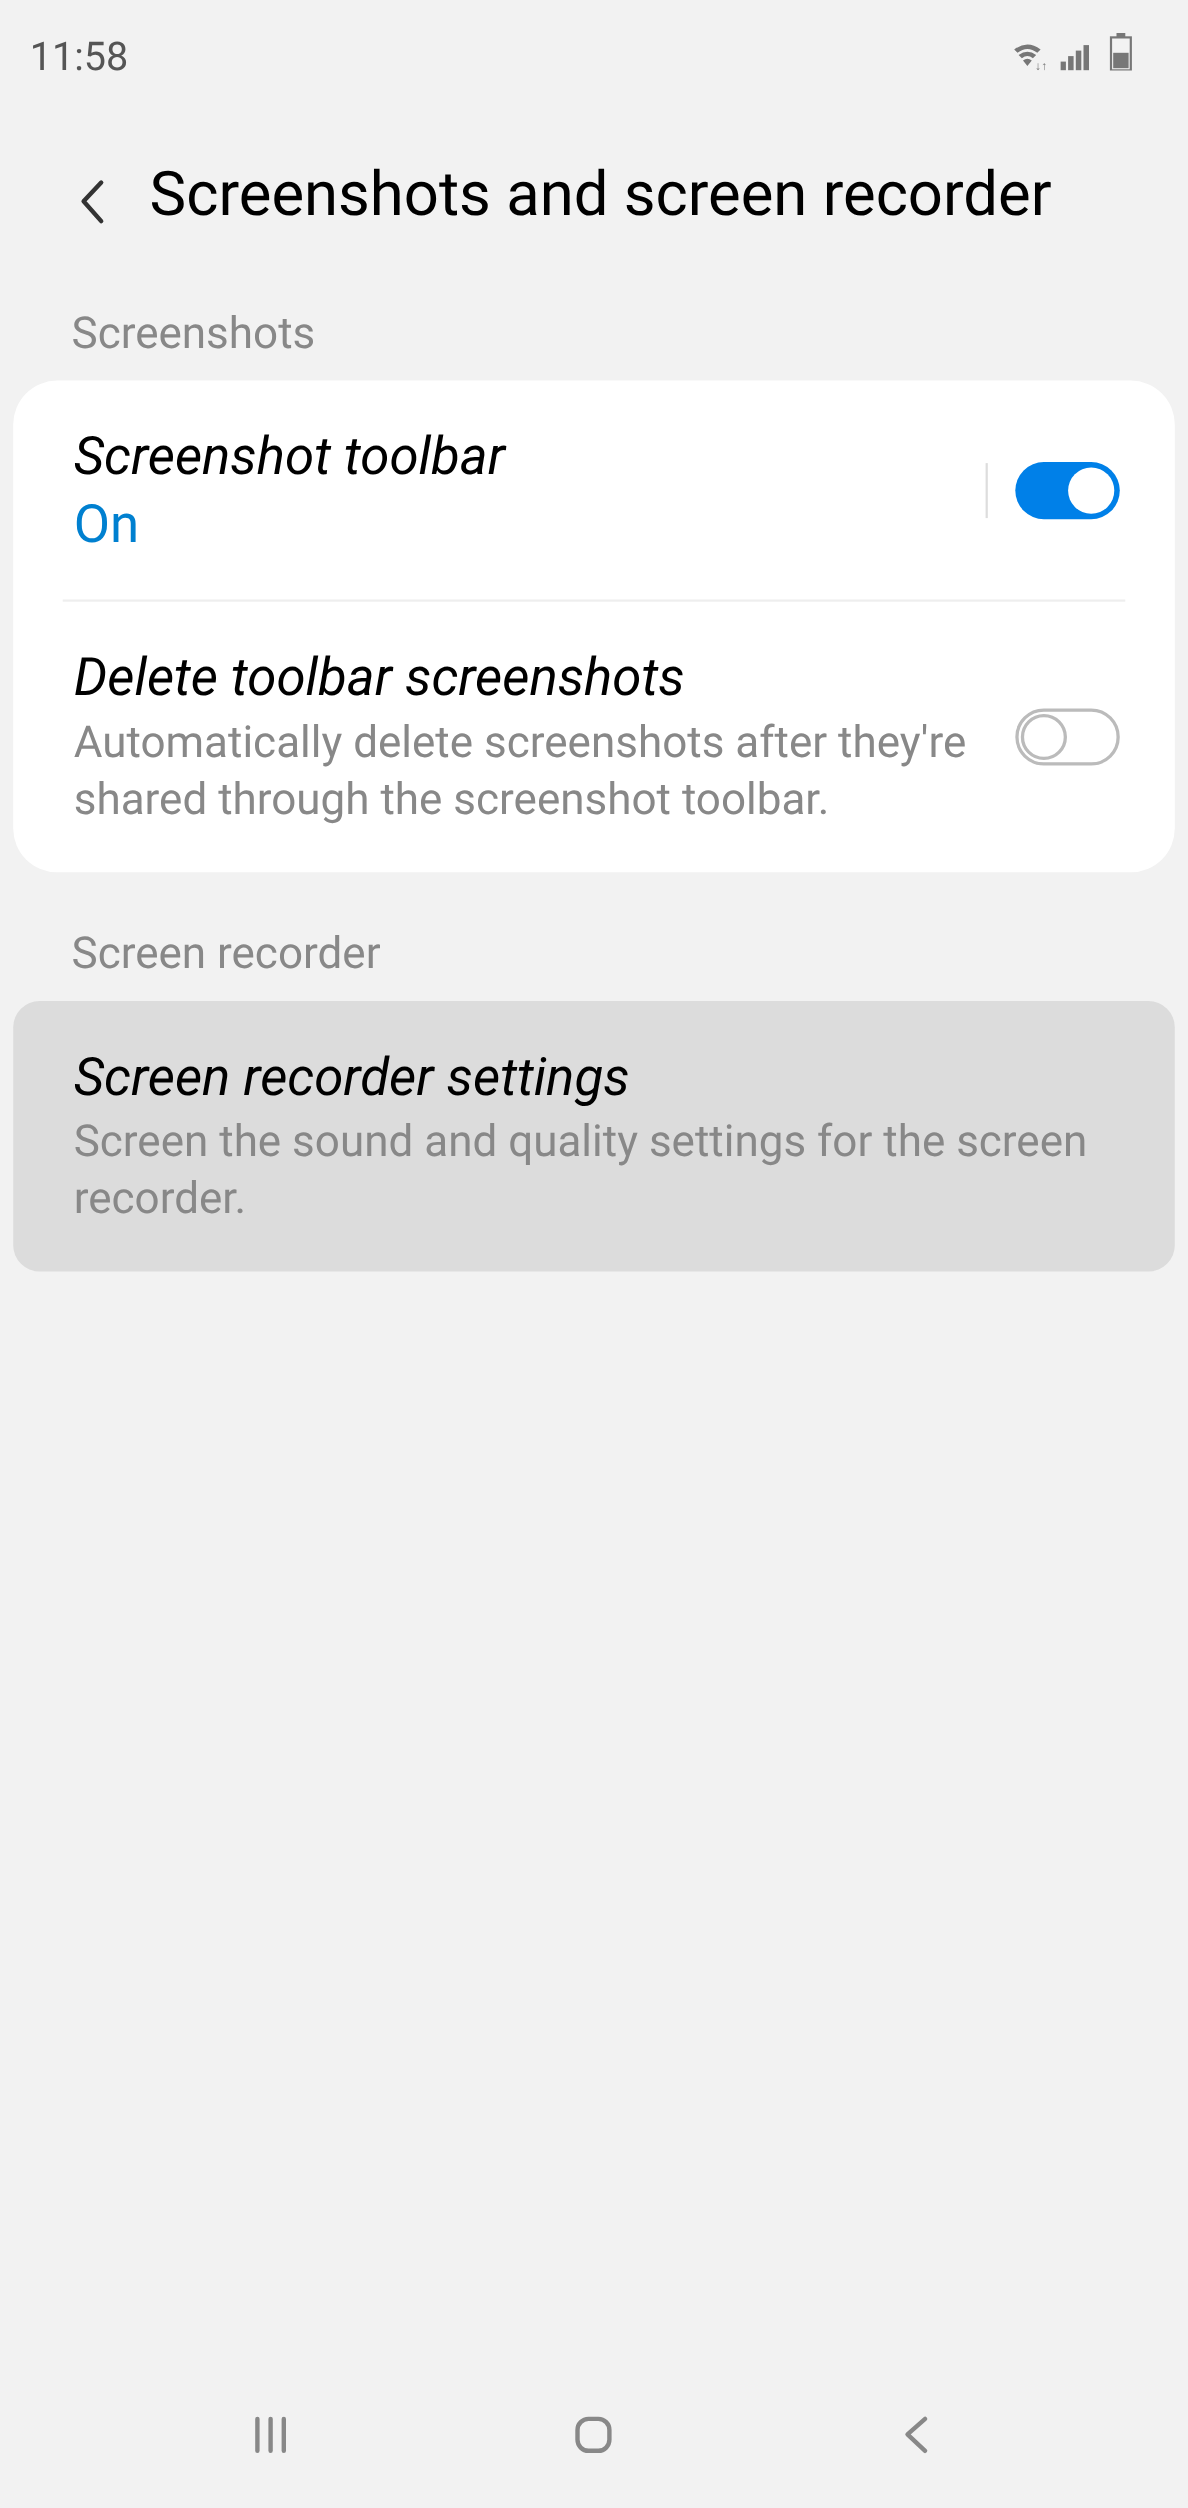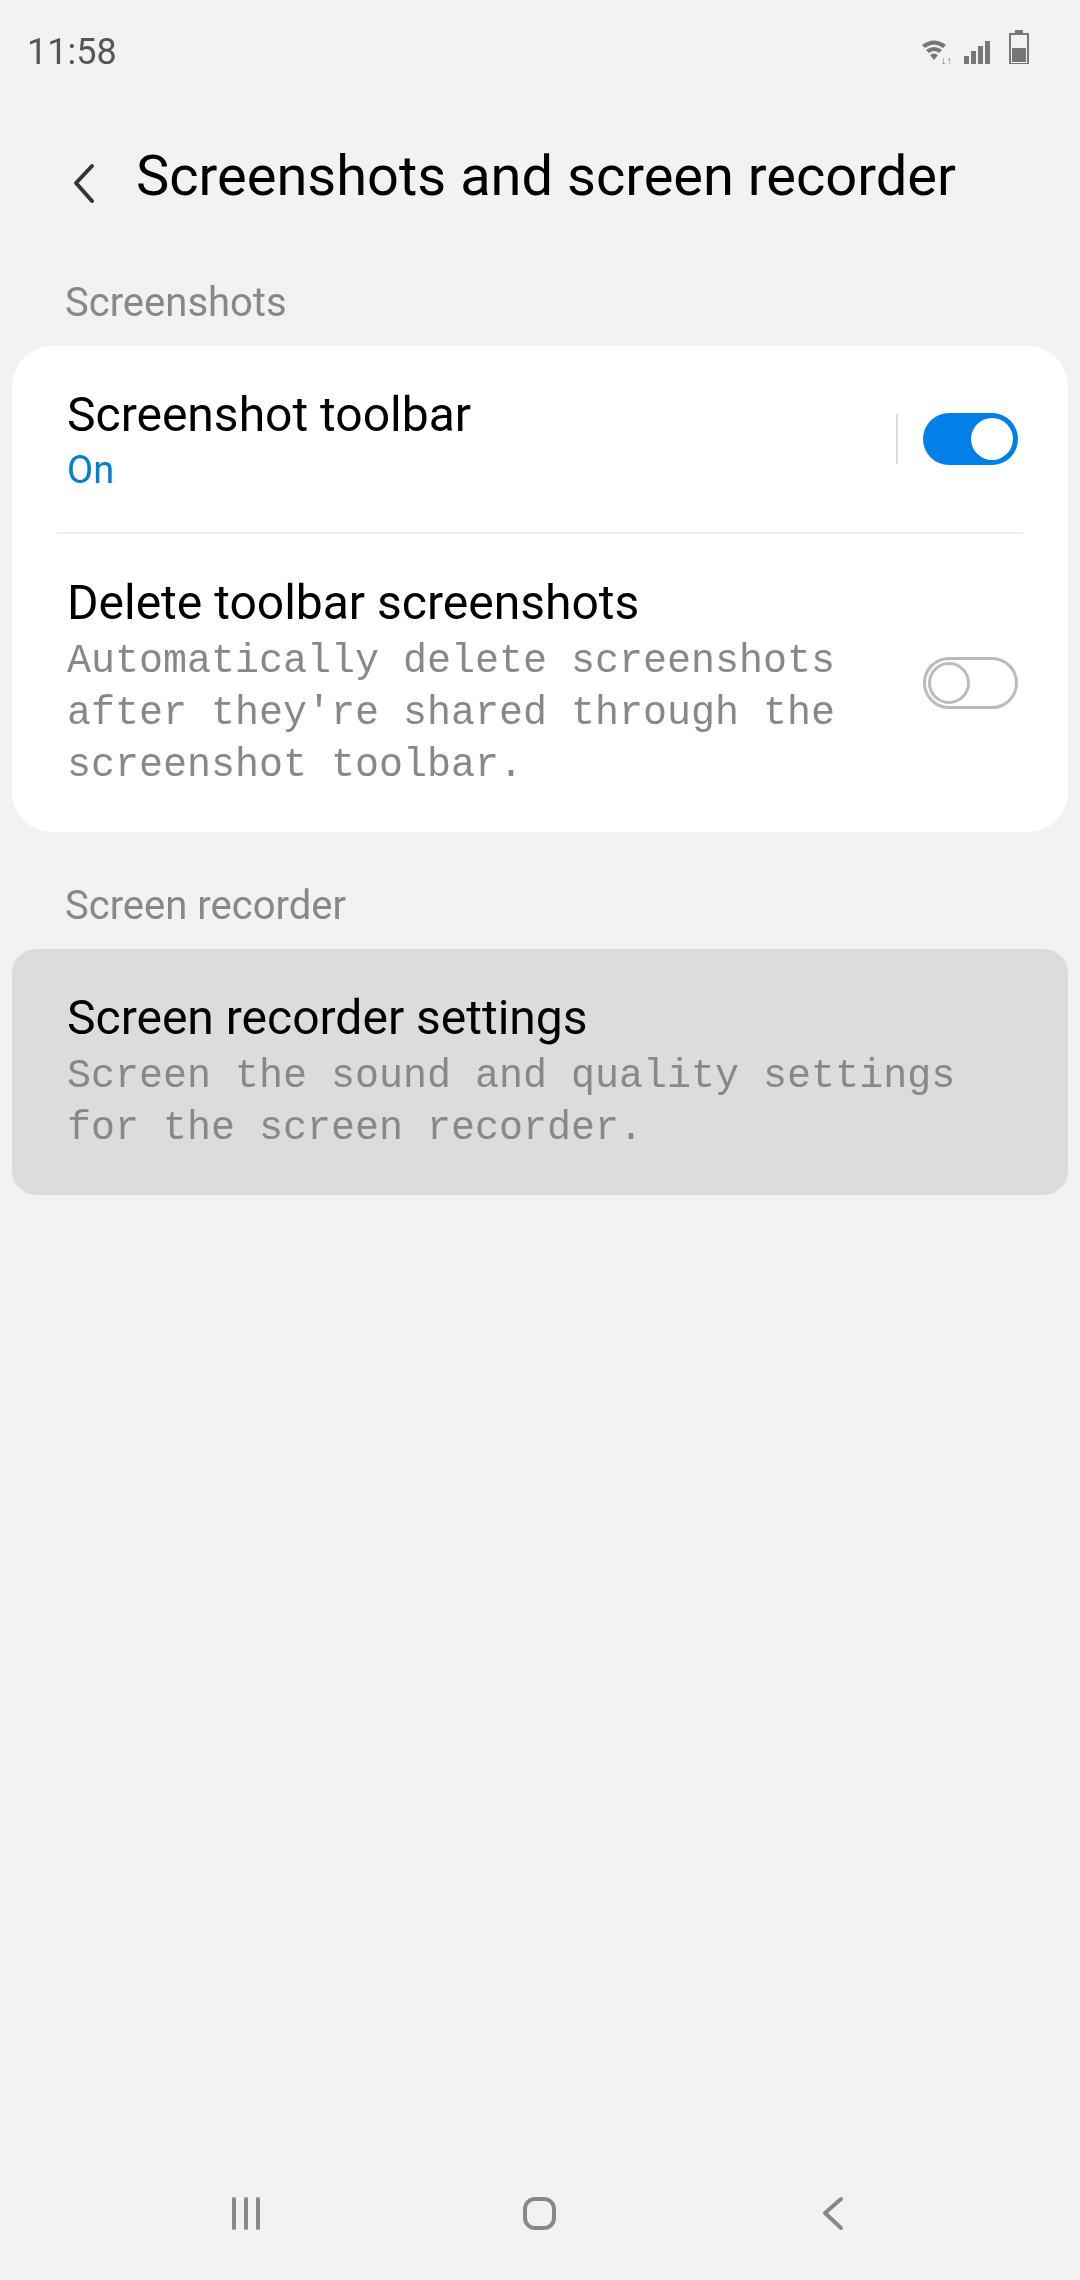--- a/index.html
+++ b/index.html
@@ -66,31 +66,31 @@
       justify-content: space-between;
       padding: 40px 50px 40px 55px;
     }
     .setting-text {
       flex: 1;
     }
     .setting-title {
       font-size: 48px;
       color: #000;
       margin-bottom: 5px;
+      font-style: italic;
     }
     .setting-status {
-      font-size: 38px;
+      font-size: 48px;
       color: #0080d0;
     }
     .setting-description {
       font-size: 40px;
       color: #888;
       line-height: 1.3;
       margin-top: 5px;
-      font-family: Liberation Mono, monospace;
     }
     .toggle-area {
       display: flex;
       align-items: center;
       gap: 25px;
     }
     .toggle-divider {
       width: 2px;
       height: 50px;
       background: #ddd;

